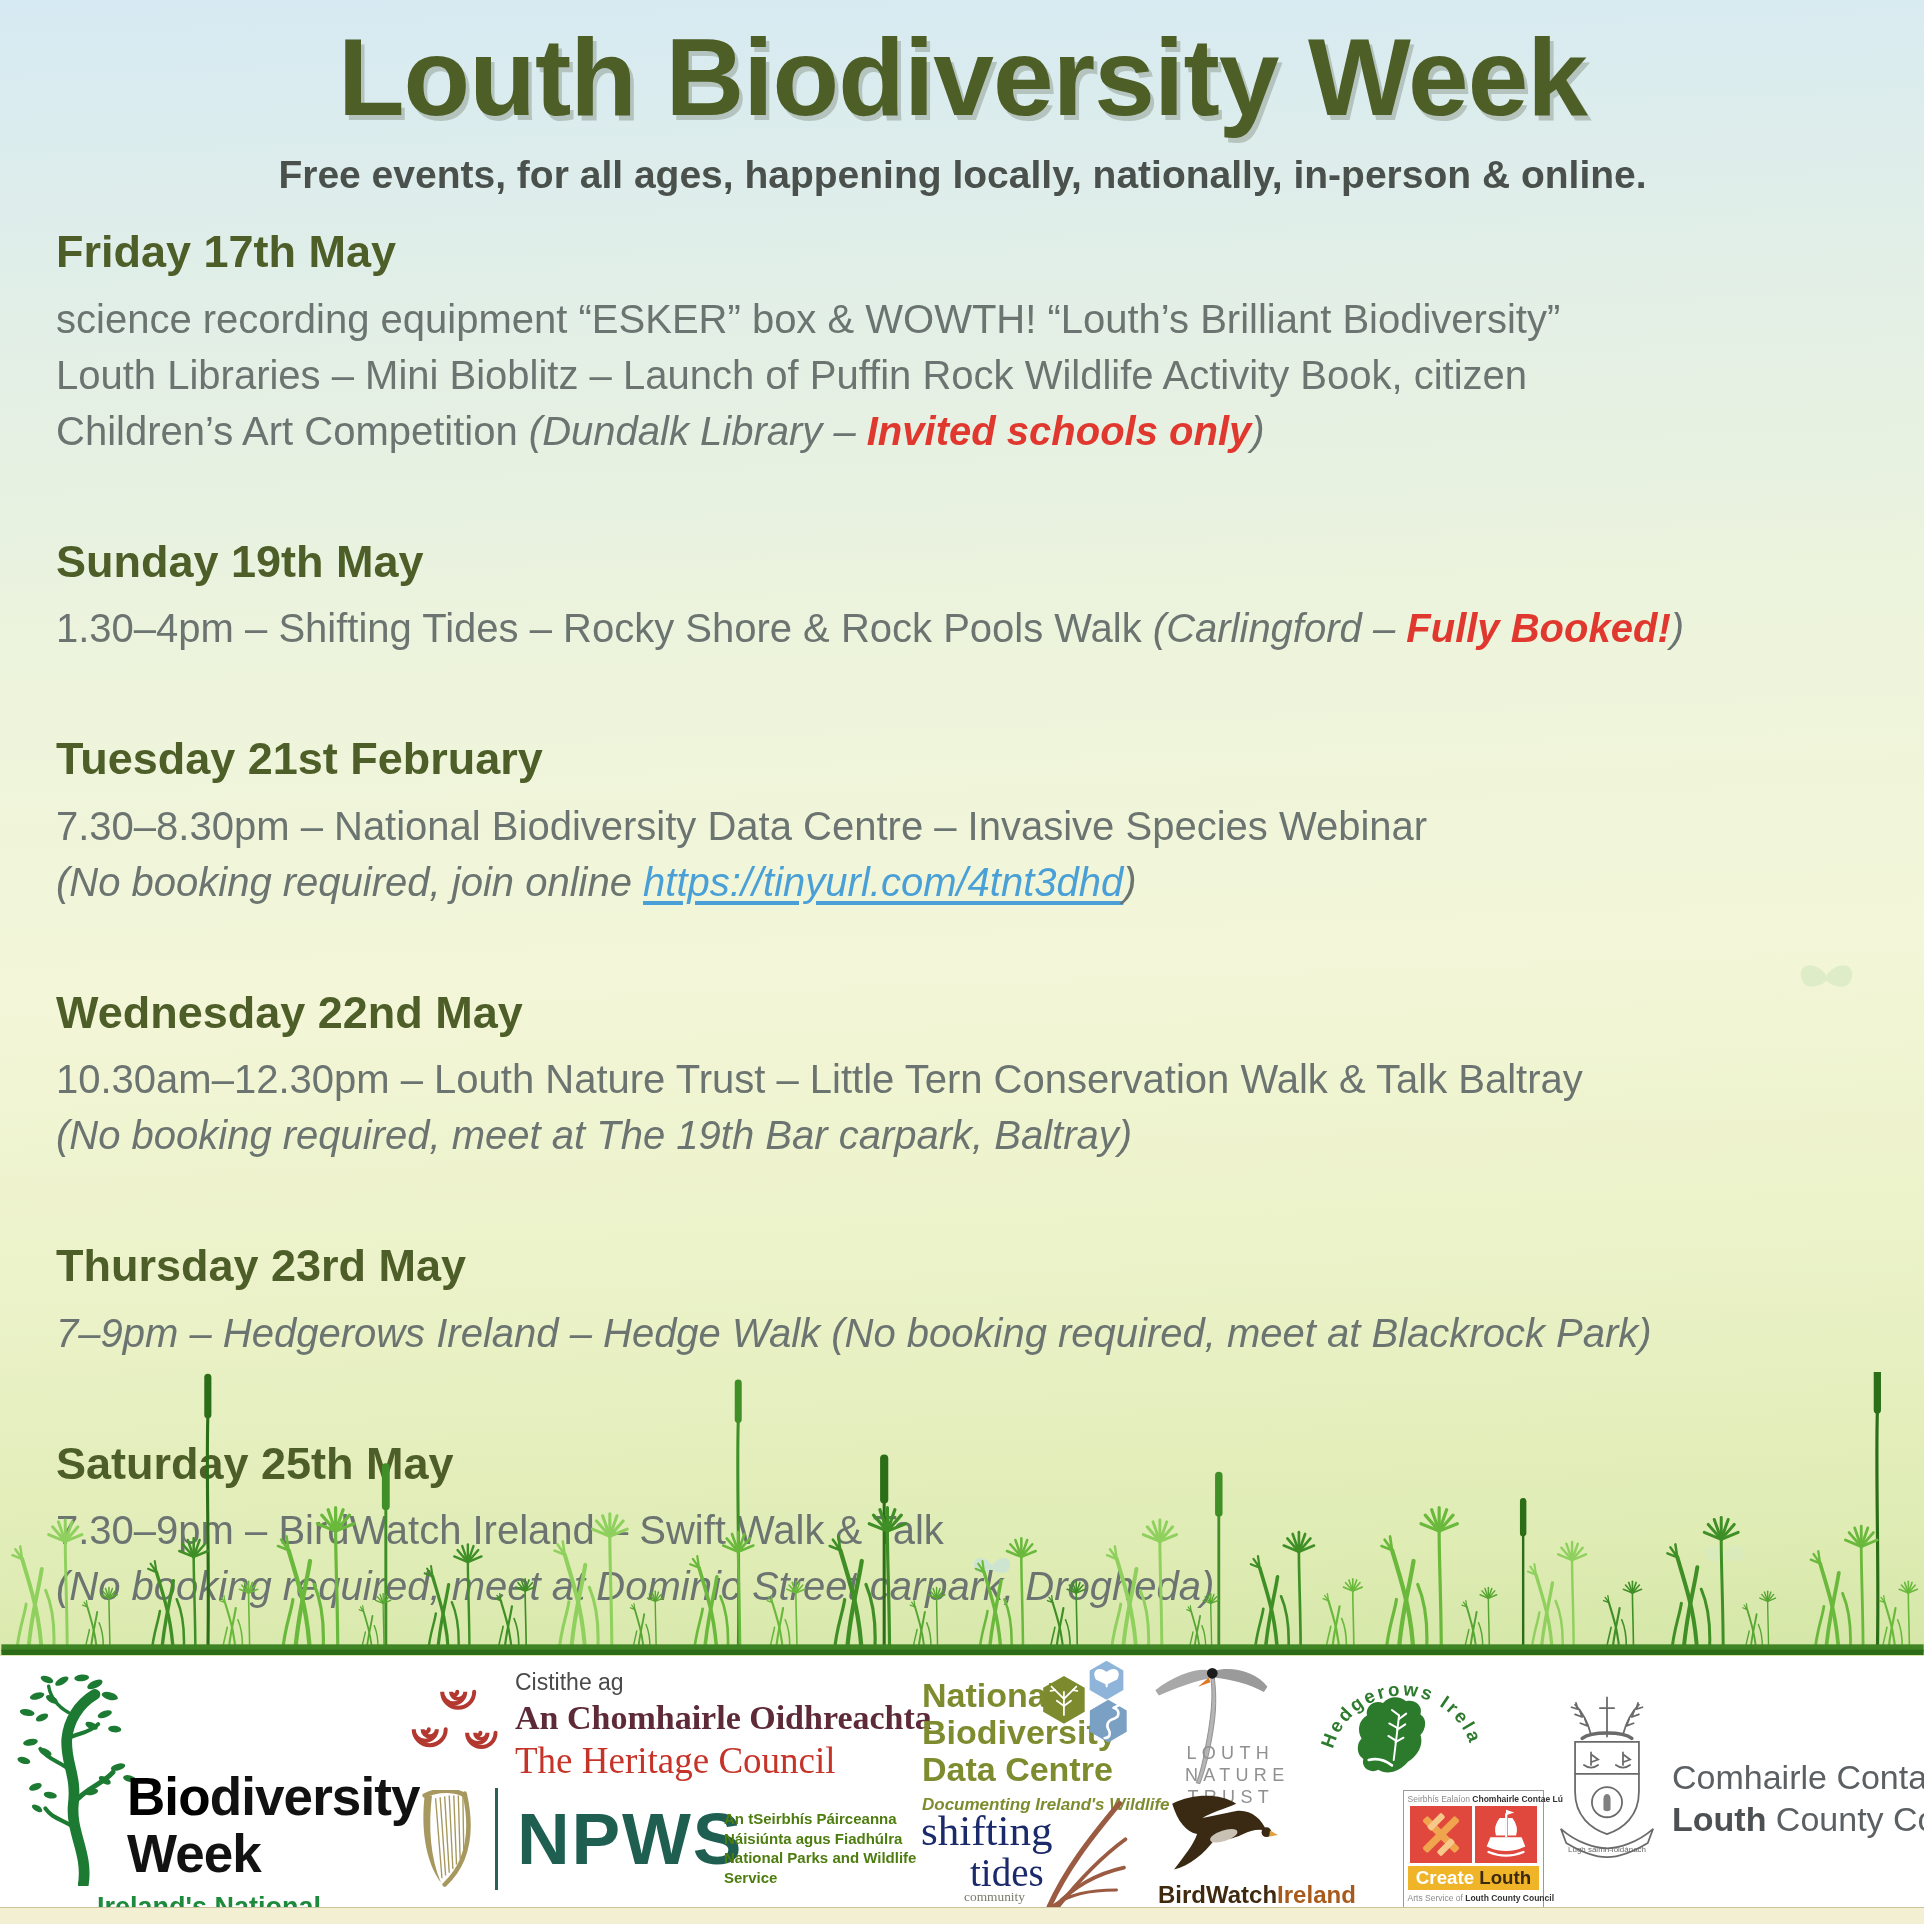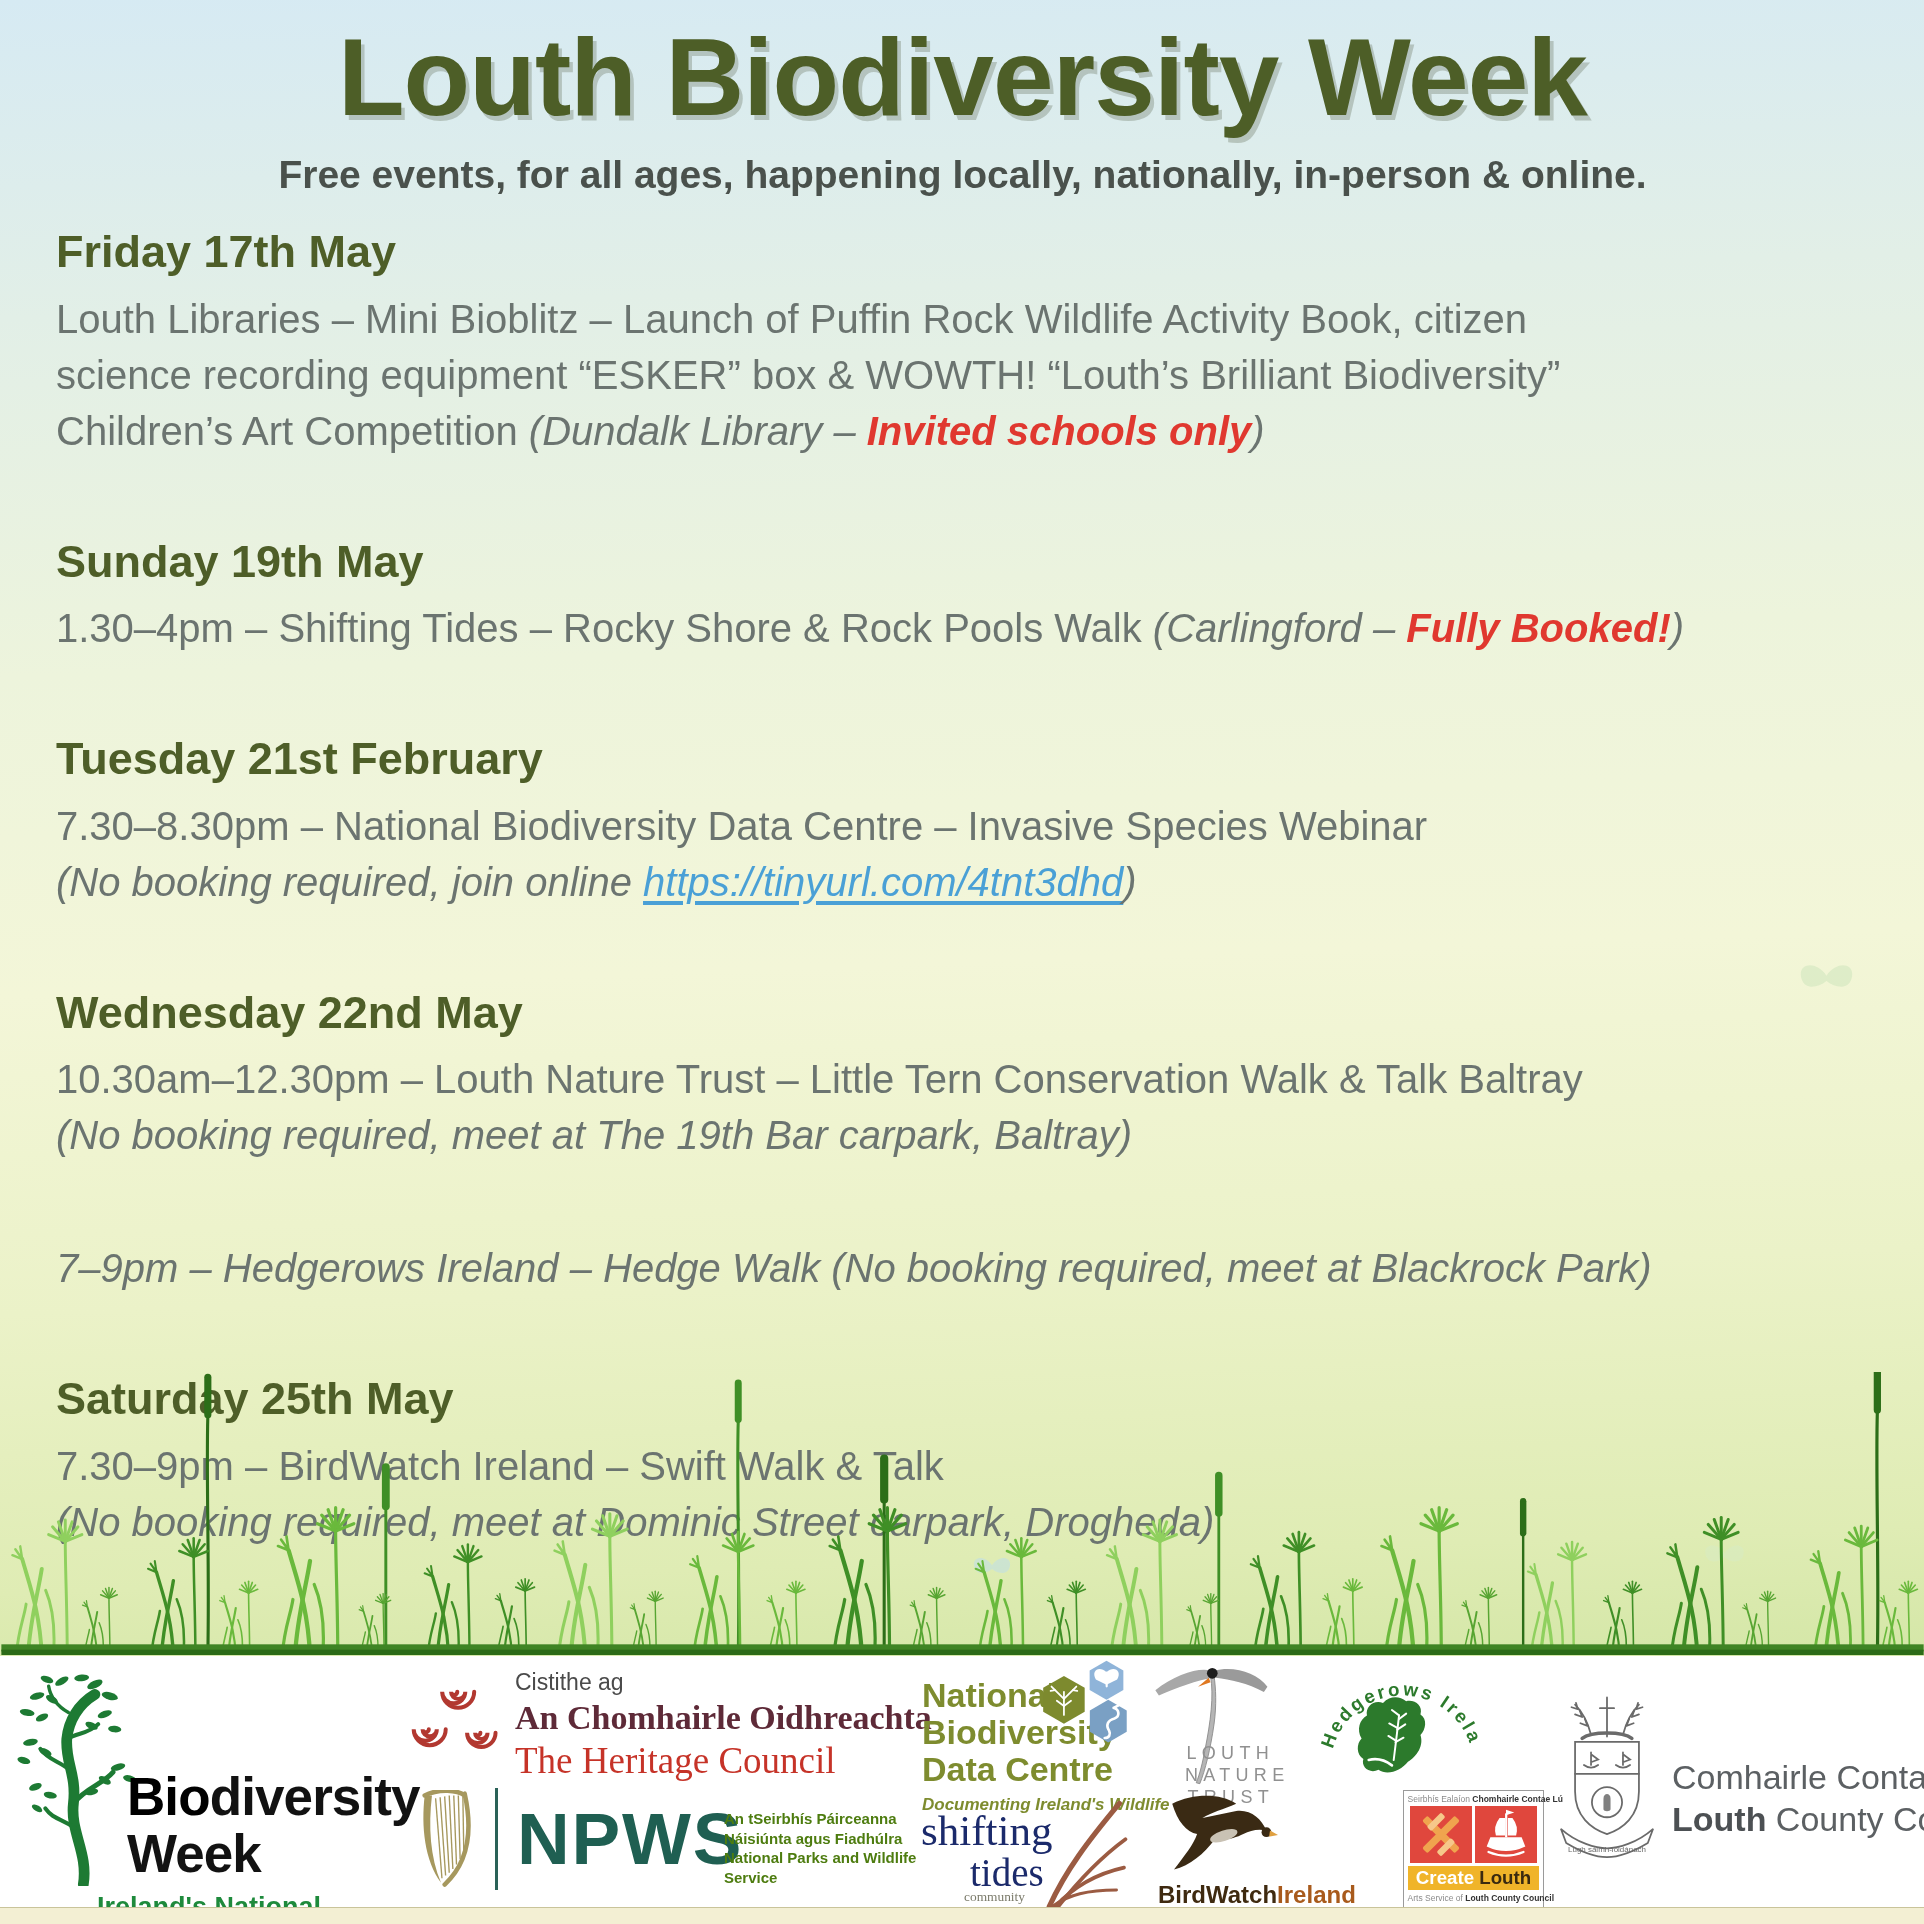--- a/index.html
+++ b/index.html
@@ -84,22 +84,22 @@
     <path d="M40,30 C28,12 6,16 12,34 C16,46 30,44 40,36 C50,44 64,46 68,34 C74,16 52,12 40,30 Z" fill="#bfdfe9"></path>
   </svg>
   <svg class="bfly" style="left:1698px;top:1533px;" width="53" height="43" viewBox="0 0 80 64">
     <path d="M40,30 C28,12 6,16 12,34 C16,46 30,44 40,36 C50,44 64,46 68,34 C74,16 52,12 40,30 Z" fill="#d8ecc4"></path>
   </svg>
 
   <div class="events">
 
     <section class="event">
       <h2>Friday 17th May</h2>
+      <p class="line"><span class="seg">science recording equipment “ESKER” box &amp; WOWTH! “Louth’s Brilliant Biodiversity”</span></p>
       <p class="line"><span class="seg">Louth Libraries – Mini Bioblitz – Launch of Puffin Rock Wildlife Activity Book, citizen</span></p>
-      <p class="line"><span class="seg">science recording equipment “ESKER” box &amp; WOWTH! “Louth’s Brilliant Biodiversity”</span></p>
       <p class="line"><span class="seg">Children’s Art Competition </span><span class="seg it">(Dundalk Library – </span><span class="seg red">Invited schools only</span><span class="seg it">)</span></p>
     </section>
 
     <section class="event">
       <h2>Sunday 19th May</h2>
       <p class="line"><span class="seg">1.30–4pm – Shifting Tides – Rocky Shore &amp; Rock Pools Walk </span><span class="seg it">(Carlingford – </span><span class="seg red">Fully Booked!</span><span class="seg it">)</span></p>
     </section>
 
     <section class="event">
       <h2>Tuesday 21st February</h2>
@@ -107,20 +107,21 @@
       <p class="line"><span class="seg it">(No booking required, join online </span><a class="seg lnk">https://tinyurl.com/4tnt3dhd</a><span class="seg it">)</span></p>
     </section>
 
     <section class="event">
       <h2>Wednesday 22nd May</h2>
       <p class="line"><span class="seg">10.30am–12.30pm – Louth Nature Trust – Little Tern Conservation Walk &amp; Talk Baltray</span></p>
       <p class="line"><span class="seg it">(No booking required, meet at The 19th Bar carpark, Baltray)</span></p>
     </section>
 
     <section class="event">
+      <h2>Thursday 23rd May</h2>
       <p class="line"><span class="seg it">7–9pm – Hedgerows Ireland – Hedge Walk (No booking required, meet at Blackrock Park)</span></p>
     </section>
 
     <section class="event">
       <h2>Saturday 25th May</h2>
       <p class="line"><span class="seg">7.30–9pm – BirdWatch Ireland – Swift Walk &amp; Talk</span></p>
       <p class="line"><span class="seg it">(No booking required, meet at Dominic Street carpark, Drogheda)</span></p>
     </section>
 
   </div>

